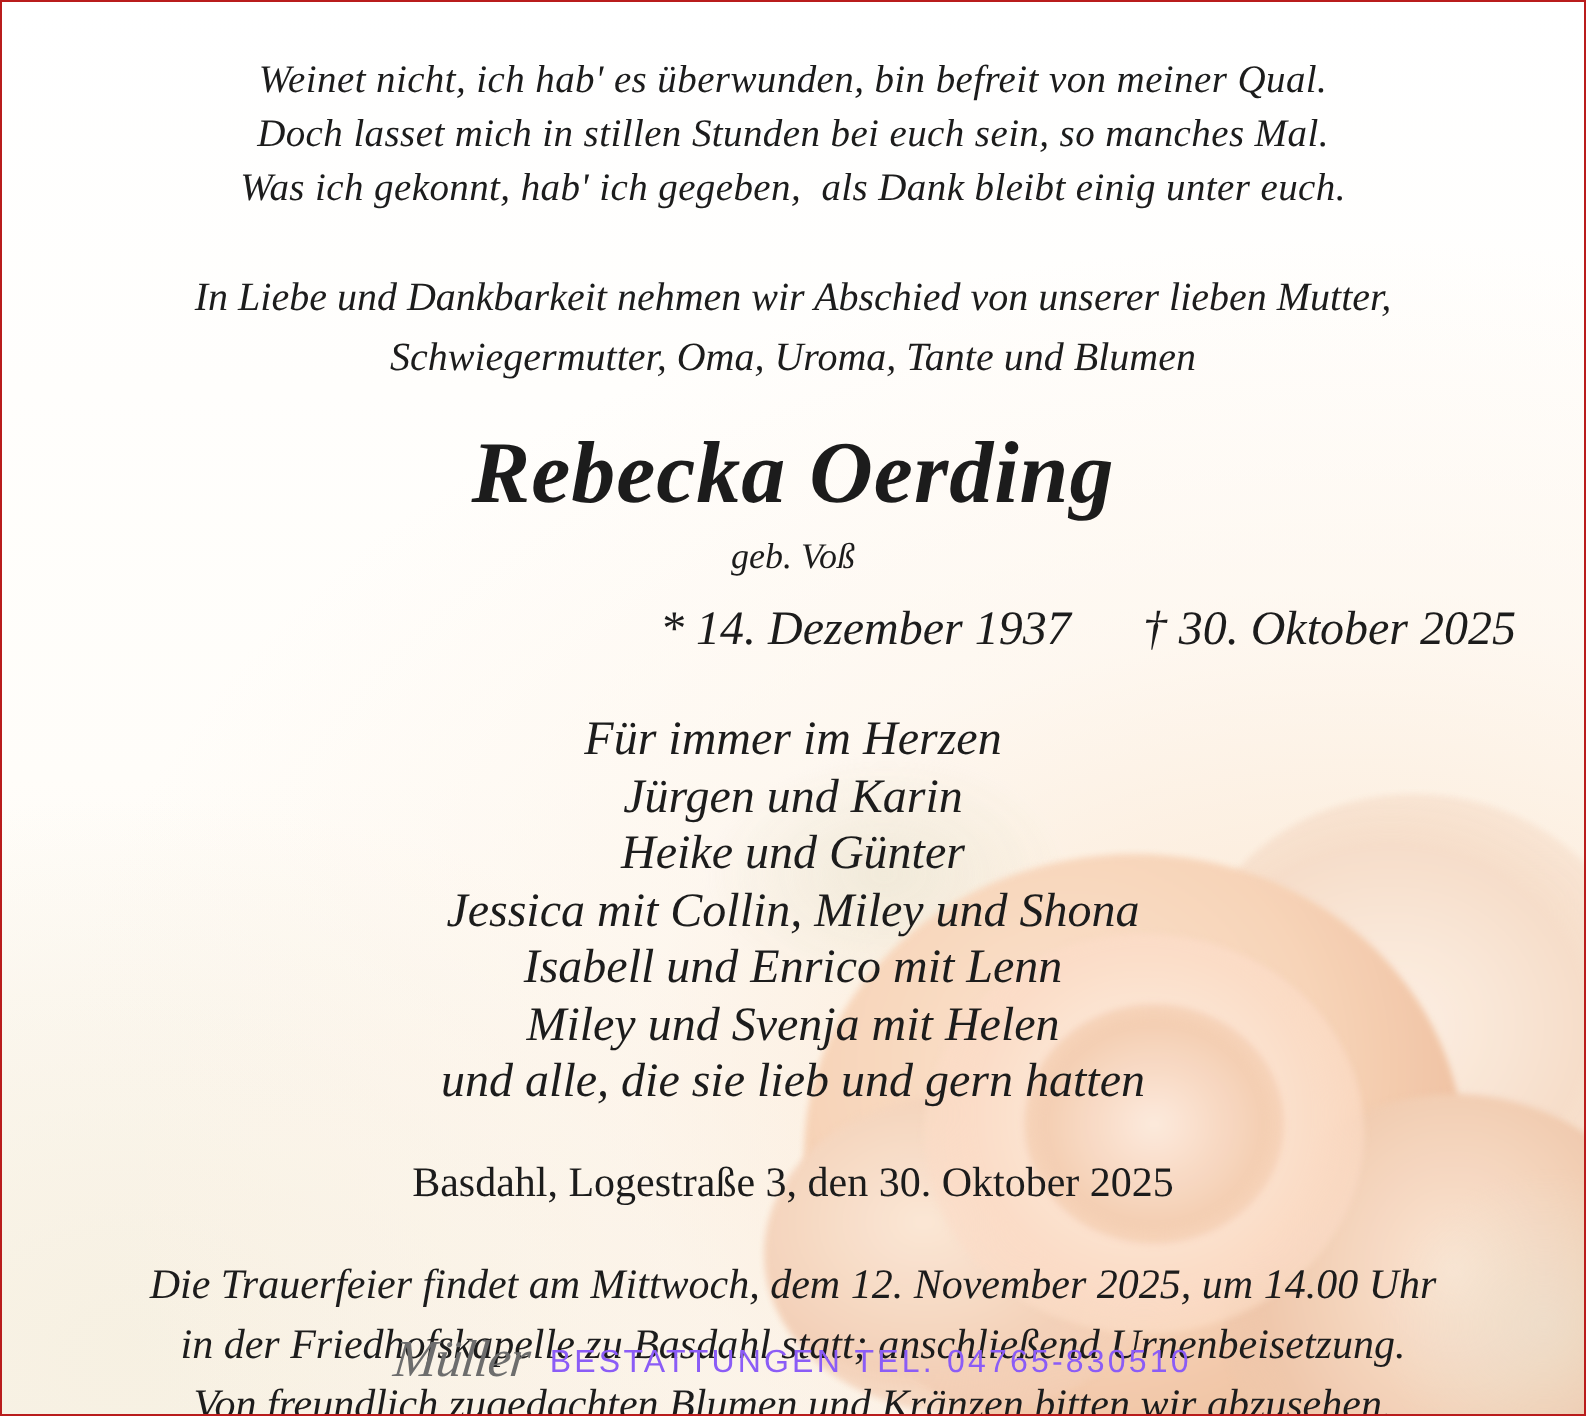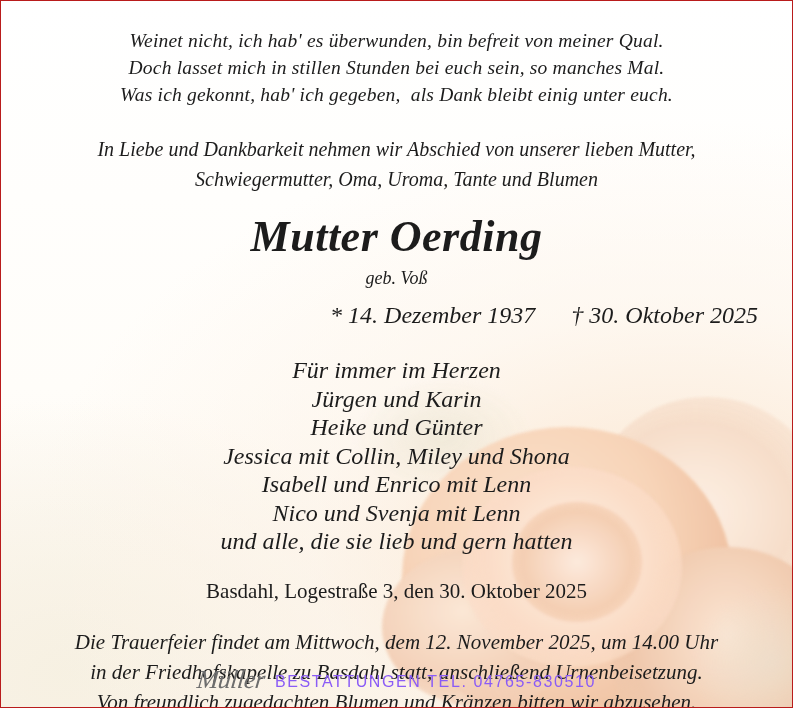--- a/index.html
+++ b/index.html
@@ -199,31 +199,31 @@
       <div>Weinet nicht, ich hab' es überwunden, bin befreit von meiner Qual.</div>
       <div>Doch lasset mich in stillen Stunden bei euch sein, so manches Mal.</div>
       <div>Was ich gekonnt, hab' ich gegeben,  als Dank bleibt einig unter euch.</div>
     </div>
 
     <div class="intro">
       <div>In Liebe und Dankbarkeit nehmen wir Abschied von unserer lieben Mutter,</div>
       <div>Schwiegermutter, Oma, Uroma, Tante und Blumen</div>
     </div>
 
-    <div class="name">Mutter Oerding</div>
+    <div class="name">Rebecka Oerding</div>
     <div class="maiden">geb. Voß</div>
     <div class="dates">* 14. Dezember 1937      † 30. Oktober 2025</div>
 
     <div class="mourners">
       <div>Für immer im Herzen</div>
       <div>Jürgen und Karin</div>
       <div>Heike und Günter</div>
       <div>Jessica mit Collin, Miley und Shona</div>
       <div>Isabell und Enrico mit Lenn</div>
-      <div>Nico und Svenja mit Lenn</div>
+      <div>Miley und Svenja mit Helen</div>
       <div>und alle, die sie lieb und gern hatten</div>
     </div>
 
     <div class="place-line">Basdahl, Logestraße 3, den 30. Oktober 2025</div>
 
     <div class="ceremony">
       <div>Die Trauerfeier findet am Mittwoch, dem 12. November 2025, um 14.00 Uhr</div>
       <div>in der Friedhofskapelle zu Basdahl statt; anschließend Urnenbeisetzung.</div>
       <div>Von freundlich zugedachten Blumen und Kränzen bitten wir abzusehen.</div>
     </div>

